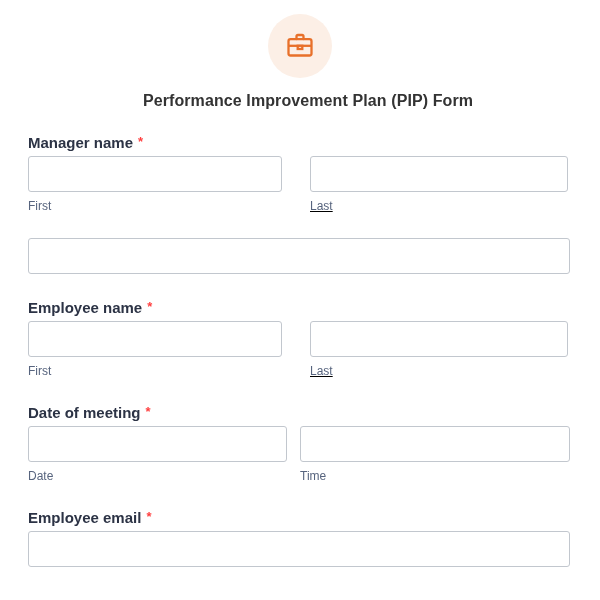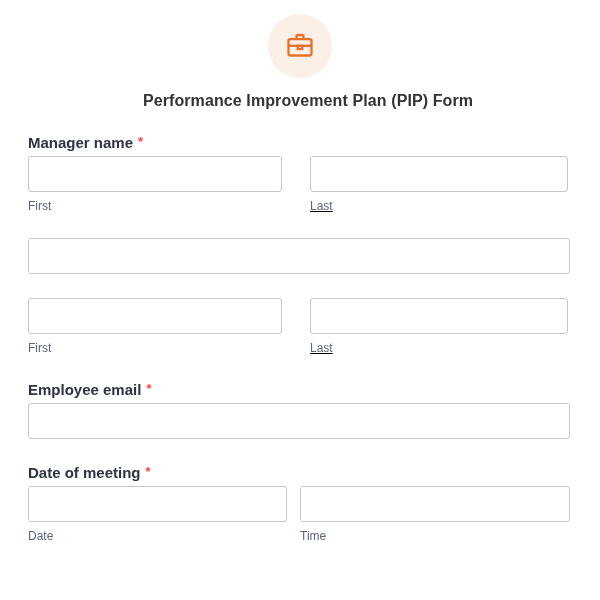--- a/index.html
+++ b/index.html
@@ -115,53 +115,56 @@
 
     <div class="field-group">
       <div class="inputs-row">
         <div class="col full-col">
           <input class="text-input" type="text" value="" style="">
         </div>
       </div>
     </div>
 
     <div class="field-group">
+      <div class="field-label">
+        <span>Employee name</span><span class="req">*</span>
+      </div>
       <div class="inputs-row name-row">
         <div class="col col1">
           <input class="text-input" type="text" value="" style="">
           <div class="sublabel">First</div>
         </div>
         <div class="col col2">
           <input class="text-input" type="text" value="" style="">
           <div class="sublabel">Last</div>
-        </div>
-      </div>
-    </div>
-
-    <div class="field-group">
-      <div class="field-label">
-        <span>Employee email</span><span class="req">*</span>
-      </div>
-      <div class="inputs-row">
-        <div class="col full-col">
-          <input class="text-input" type="text" value="" style="">
         </div>
       </div>
     </div>
 
     <div class="field-group">
       <div class="field-label">
         <span>Date of meeting</span><span class="req">*</span>
       </div>
       <div class="inputs-row date-row">
         <div class="col col1">
           <input class="text-input" type="text" value="" style="">
           <div class="sublabel">Date</div>
         </div>
         <div class="col col2">
           <input class="text-input" type="text" value="" style="">
           <div class="sublabel">Time</div>
         </div>
       </div>
     </div>
 
+    <div class="field-group">
+      <div class="field-label">
+        <span>Employee email</span><span class="req">*</span>
+      </div>
+      <div class="inputs-row">
+        <div class="col full-col">
+          <input class="text-input" type="text" value="" style="">
+        </div>
+      </div>
+    </div>
+
   </div>
 </div>
 
 </body></html>

